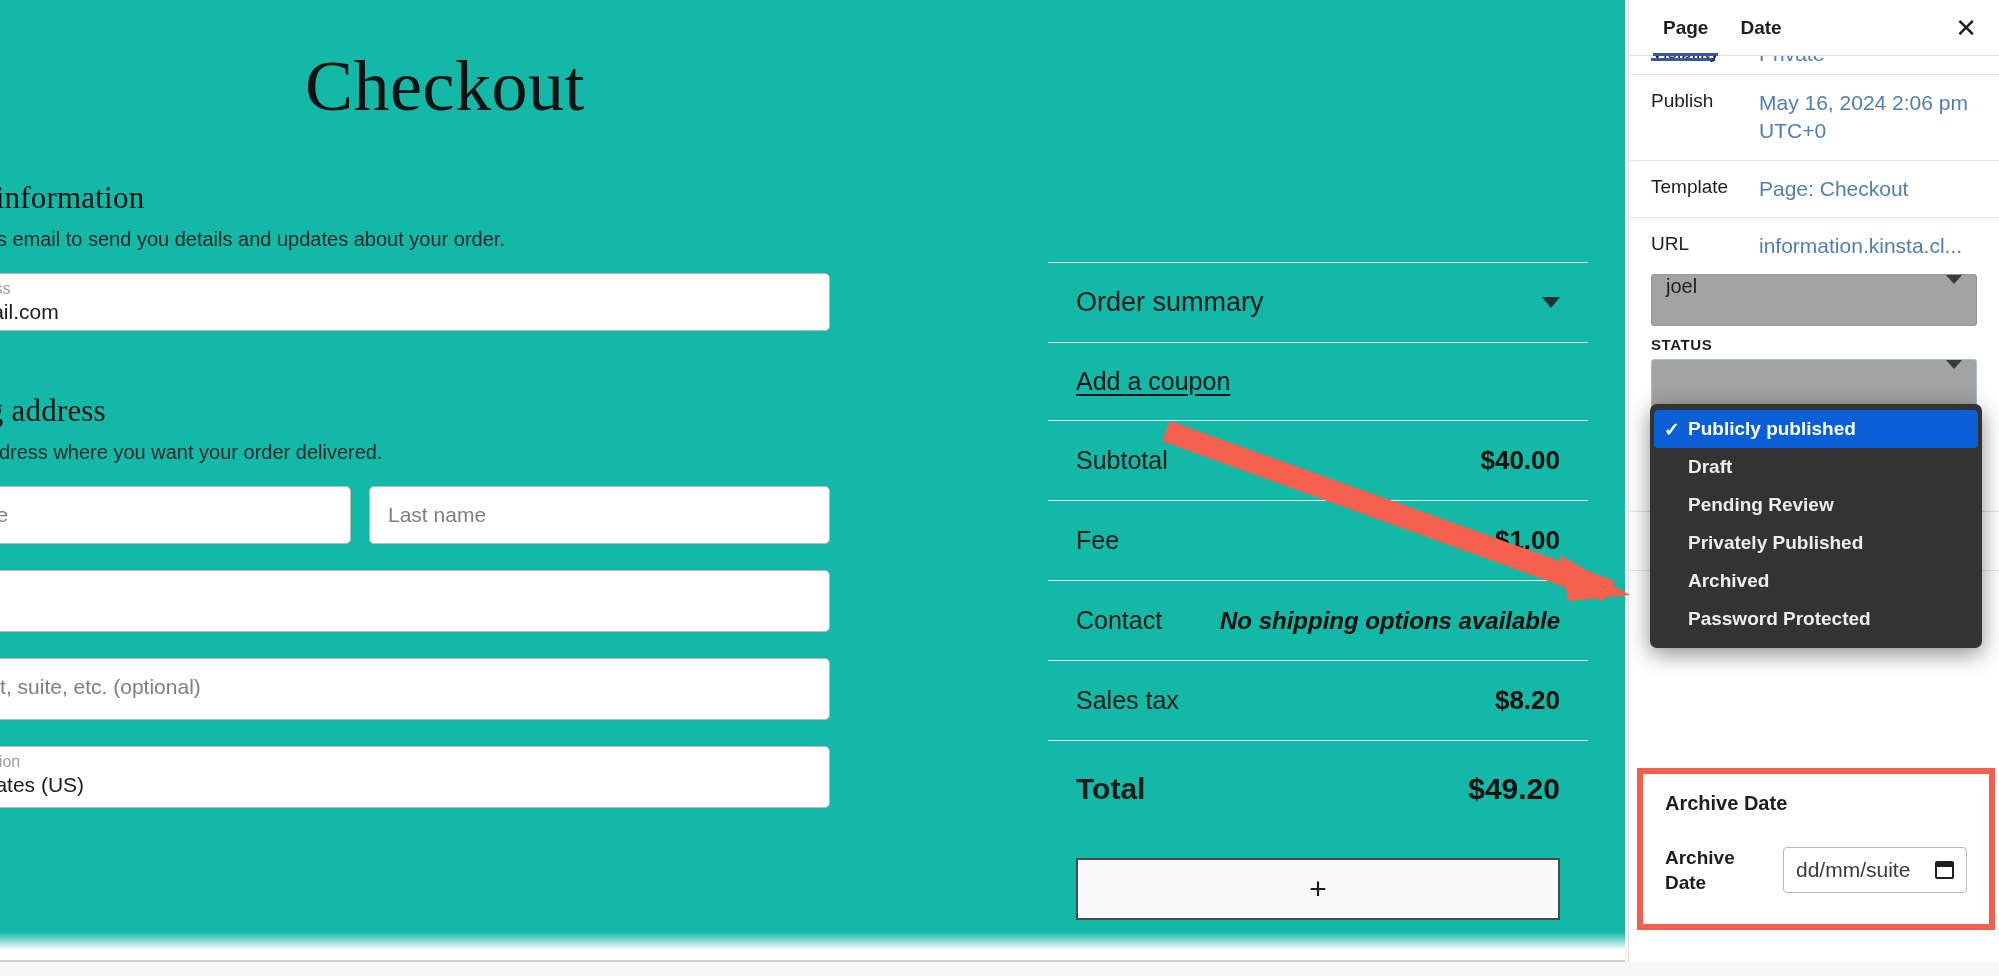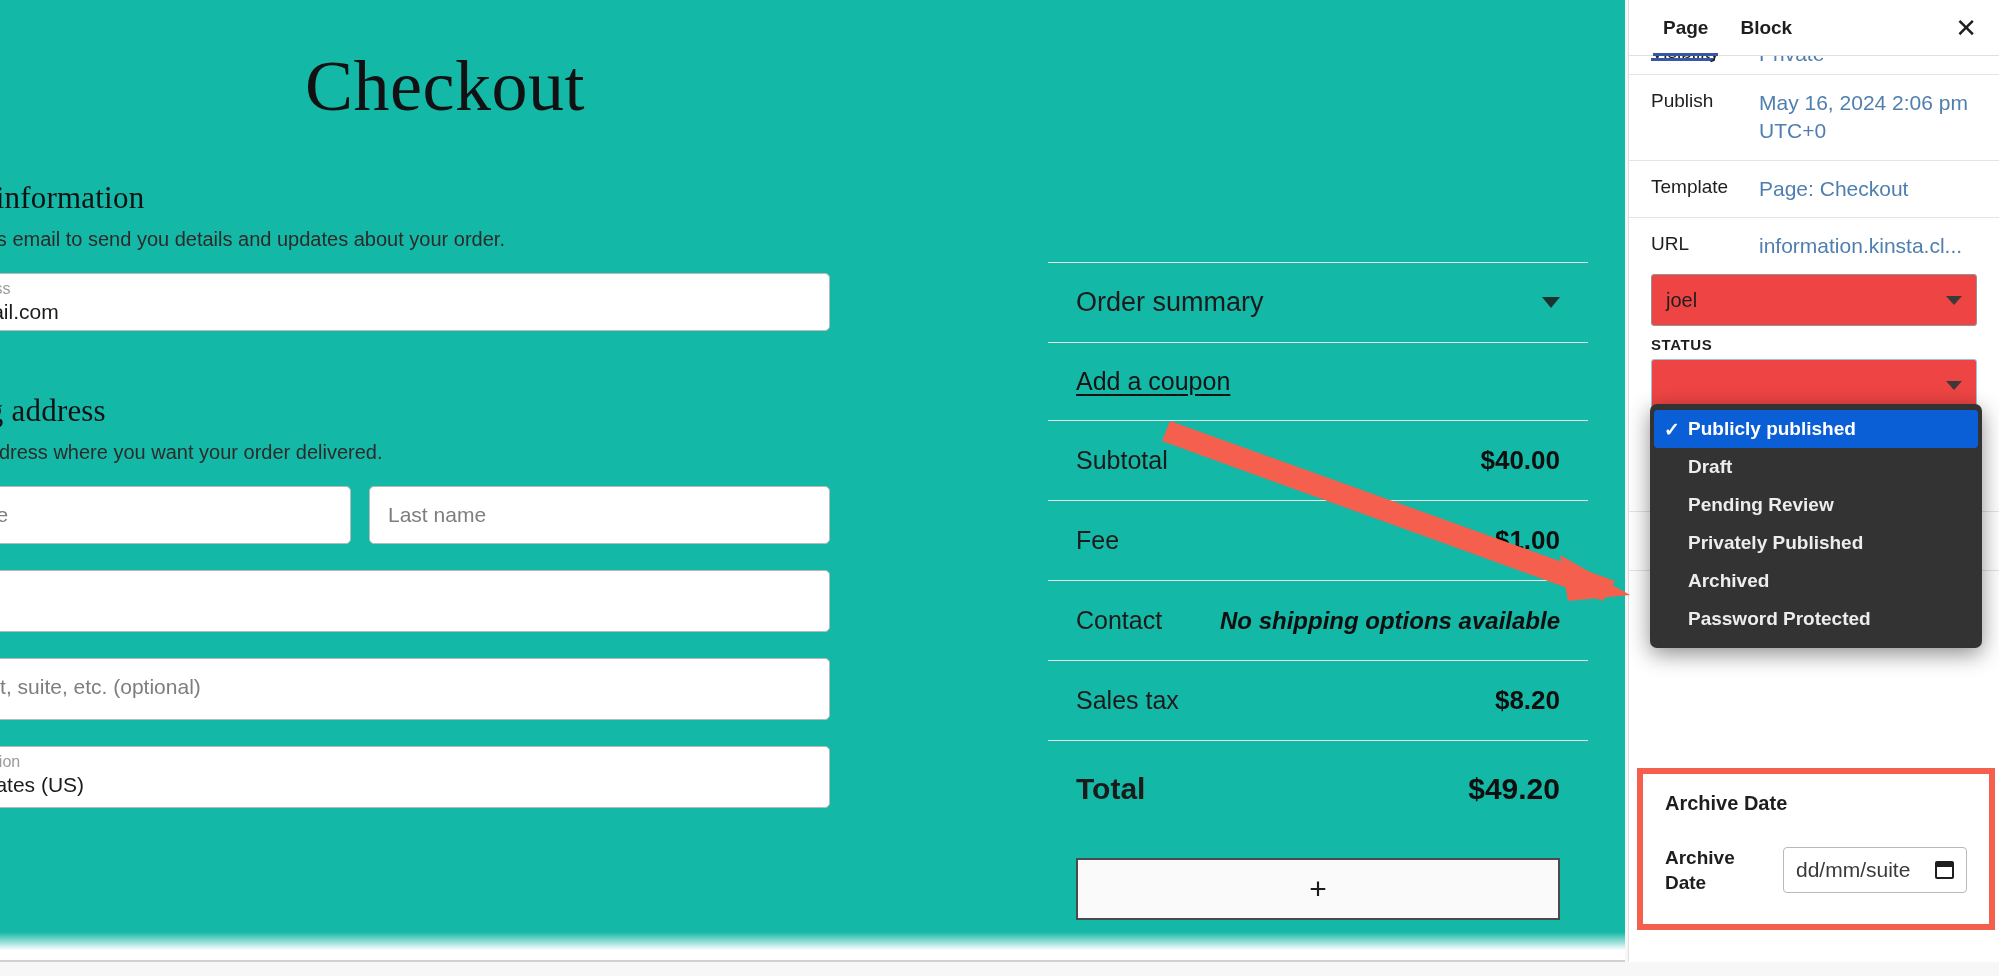--- a/index.html
+++ b/index.html
@@ -240,23 +240,22 @@
     font-weight: 700;
     letter-spacing: .6px;
     color: #1e1e1e;
     padding: 10px 22px 6px 22px;
   }
   .sb-select {
     margin: 0 22px;
     height: 52px;
     border: 1px solid #949494;
     border-radius: 3px;
-    background: #ef4444;
-    display: flex;
-    align-items: center;
+    background: #a3a3a3;
+    display: flex;
     padding: 0 14px;
     font-size: 20px;
     color: #1e1e1e;
     position: relative;
   }
   .sb-select .caret {
     margin-left: auto;
     width: 0; height: 0;
     border-left: 8px solid transparent;
     border-right: 8px solid transparent;
@@ -467,21 +466,21 @@
       </div>
     </div>
 
     <div class="bottom-bar"></div>
   </div>
 
   <div class="sidebar">
 
     <div class="sb-tabs">
       <div class="sb-tab active">Page</div>
-      <div class="sb-tab">Block</div>
+      <div class="sb-tab">Date</div>
       <div class="sb-close">✕</div>
     </div>
 
     <div class="sb-body">
 
       <div class="sb-row clipped">
         <div class="clip-underline"></div>
         <div class="k">Visibility</div>
         <div class="v">Private</div>
       </div>

